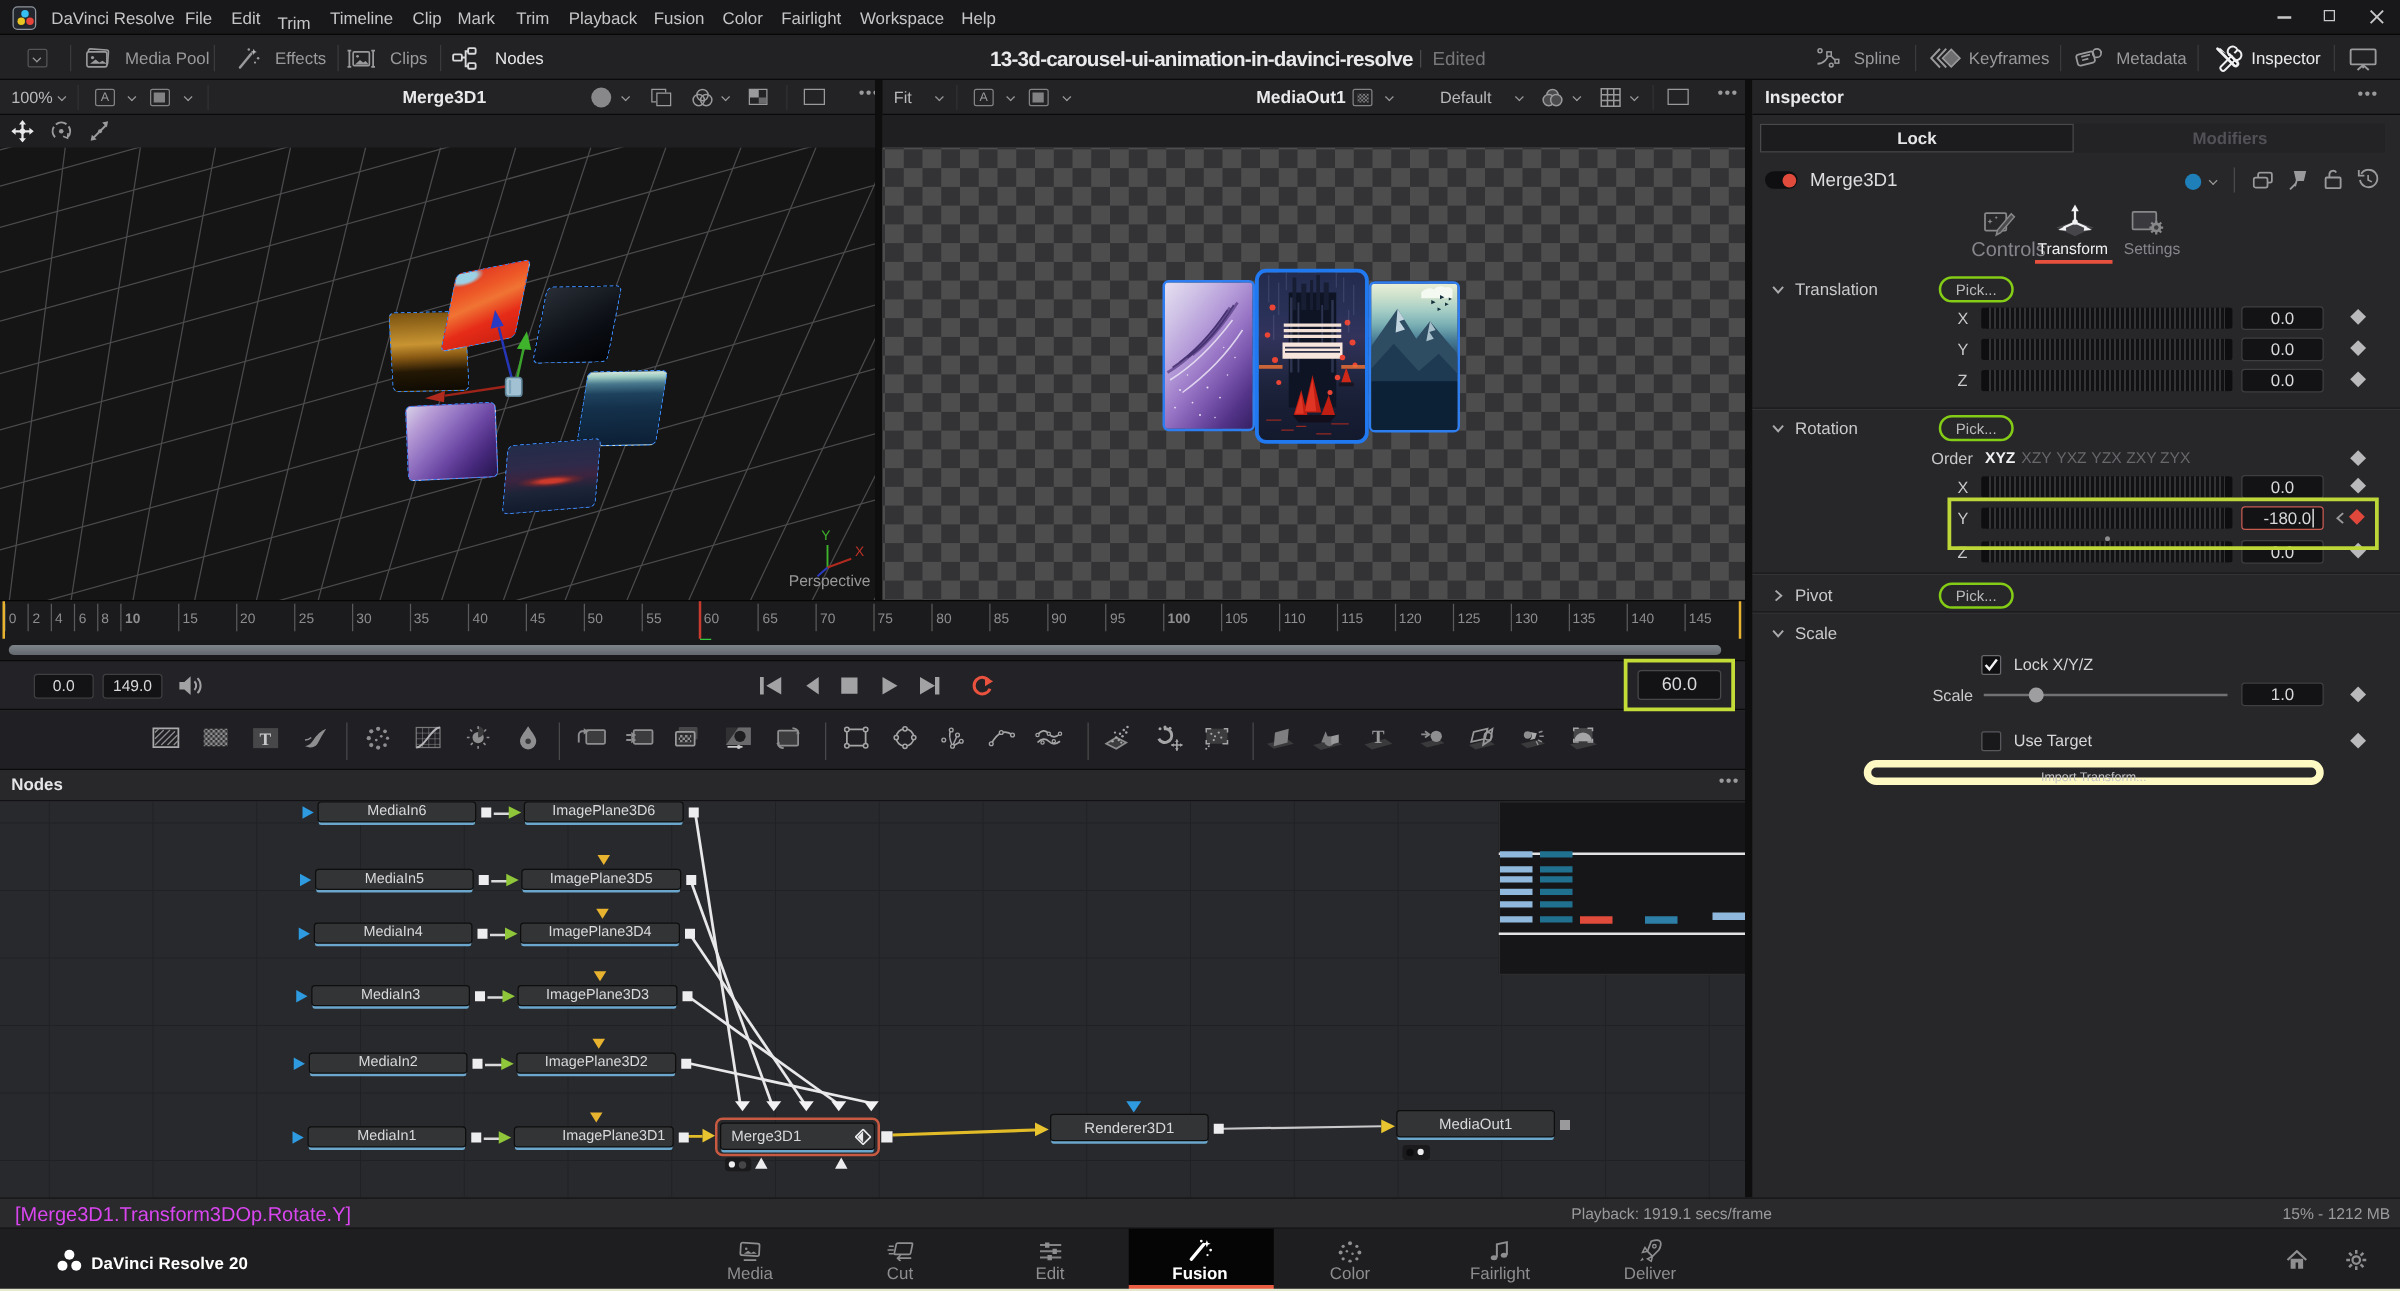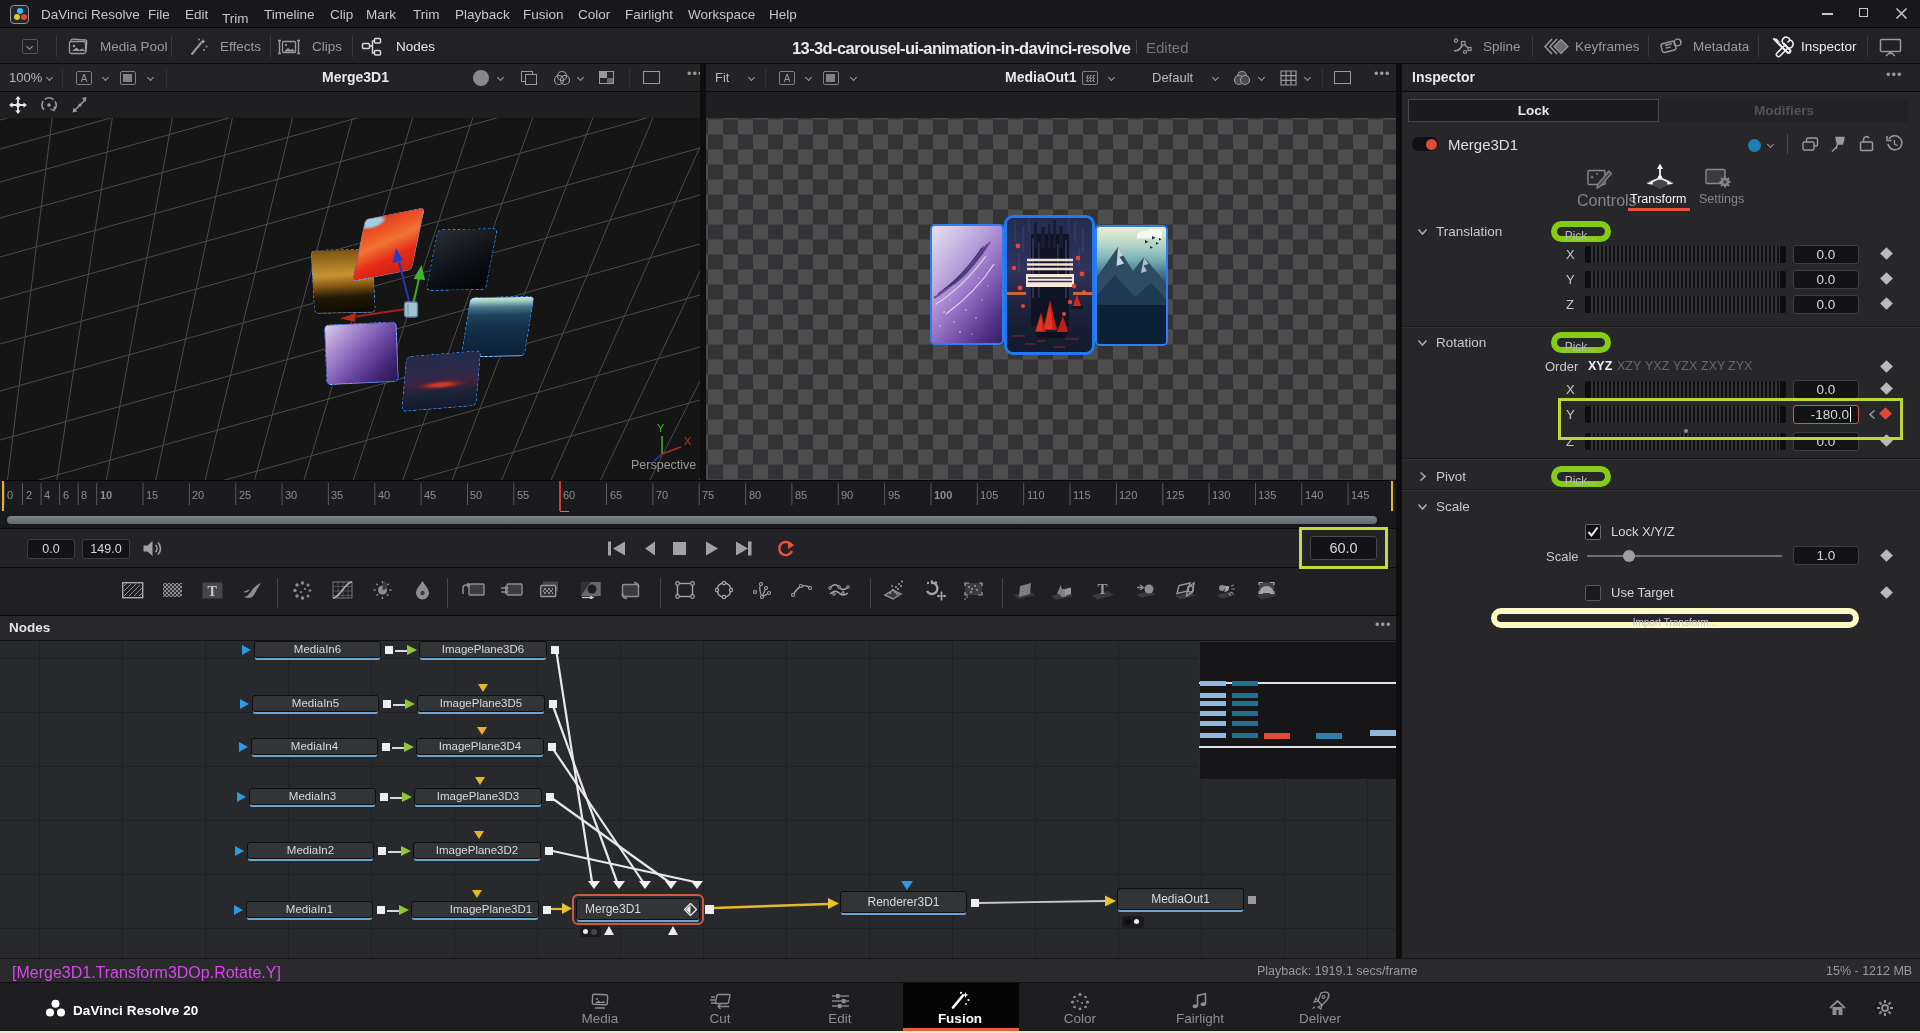--- a/index.html
+++ b/index.html
@@ -9,21 +9,21 @@
 .txt{position:absolute;white-space:nowrap;}
 .sep{position:absolute;width:1px;background:#3a3a3d;}
 .chev{position:absolute;width:8px;height:8px;}
 .chev:after{content:"";position:absolute;left:1px;top:1px;width:4px;height:4px;
  border-right:1.5px solid #9a9a9a;border-bottom:1.5px solid #9a9a9a;transform:rotate(45deg);}
 .vbox{position:absolute;background:#131315;border:1px solid #3f3f42;border-radius:3px;
  color:#d8d8da;text-align:center;}
 .diam{position:absolute;width:9px;height:9px;background:#b9b9bb;transform:rotate(45deg);}
 .slider{position:absolute;height:17px;background:#0e0e10;border-radius:2px;
  background-image:linear-gradient(90deg,#0e0e10 0 6px,transparent 6px calc(100% - 6px),#0e0e10 calc(100% - 6px)),repeating-linear-gradient(90deg,#111113 0 2px,#333336 2px 4px);}
-.pick{position:absolute;width:60px;height:21px;border:6px solid #84cc16;border-radius:11px;
+.pick{position:absolute;width:60px;height:21px;border:2px solid #84cc16;border-radius:11px;
  color:#b9b9bb;font-size:12px;text-align:center;line-height:19px;}
 .node{position:absolute;height:17px;background:#323436;border:1px solid #0e0e0e;
  border-radius:3px;color:#d9d9db;font-size:11.5px;text-align:center;line-height:15px;
  box-shadow:0 3px 0 -1px #6ba7cc;}
 </style></head><body>
 <div id="root">
 
 <div class="abs" style="left:0;top:0;width:1920px;height:28px;background:#18181a;border-bottom:1px solid #060607;"></div>
 <div class="abs" style="left:10px;top:5px;width:19px;height:19px;border-radius:4px;background:#23262c;border:1px solid #8f969e;">
 <div class="abs" style="left:6px;top:2px;width:6px;height:6px;border-radius:50%;background:#35bdf4;"></div>

